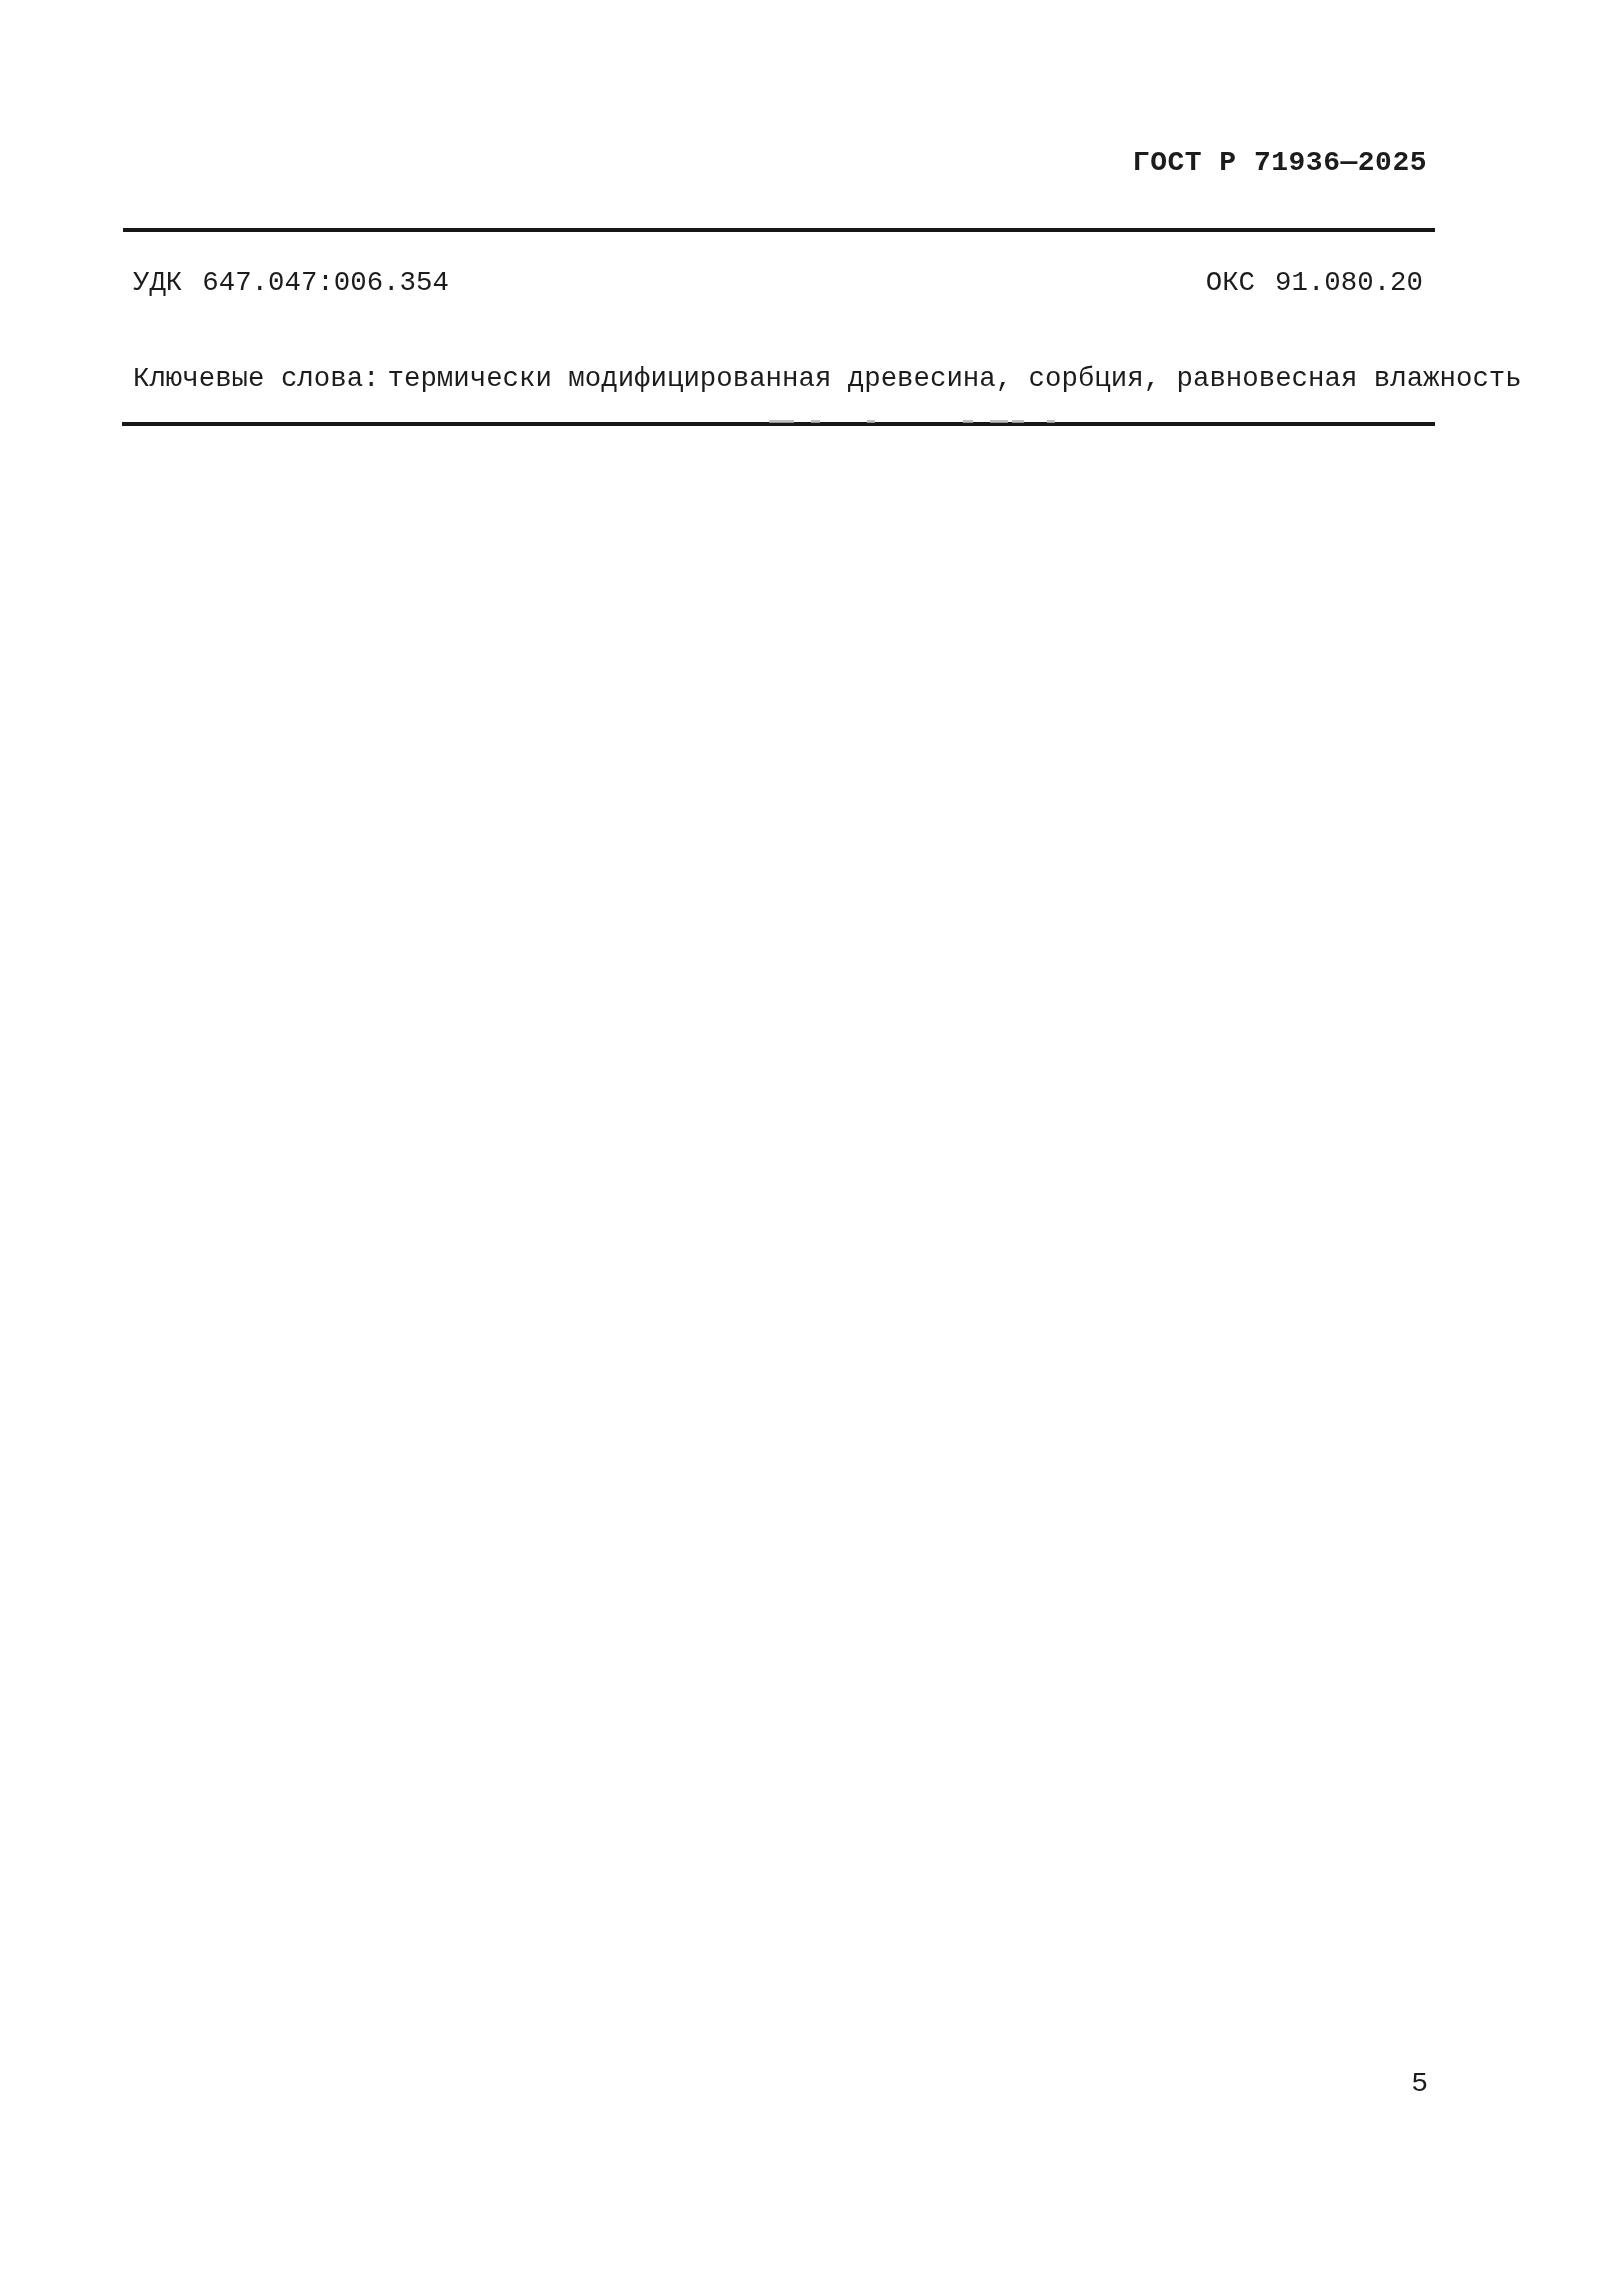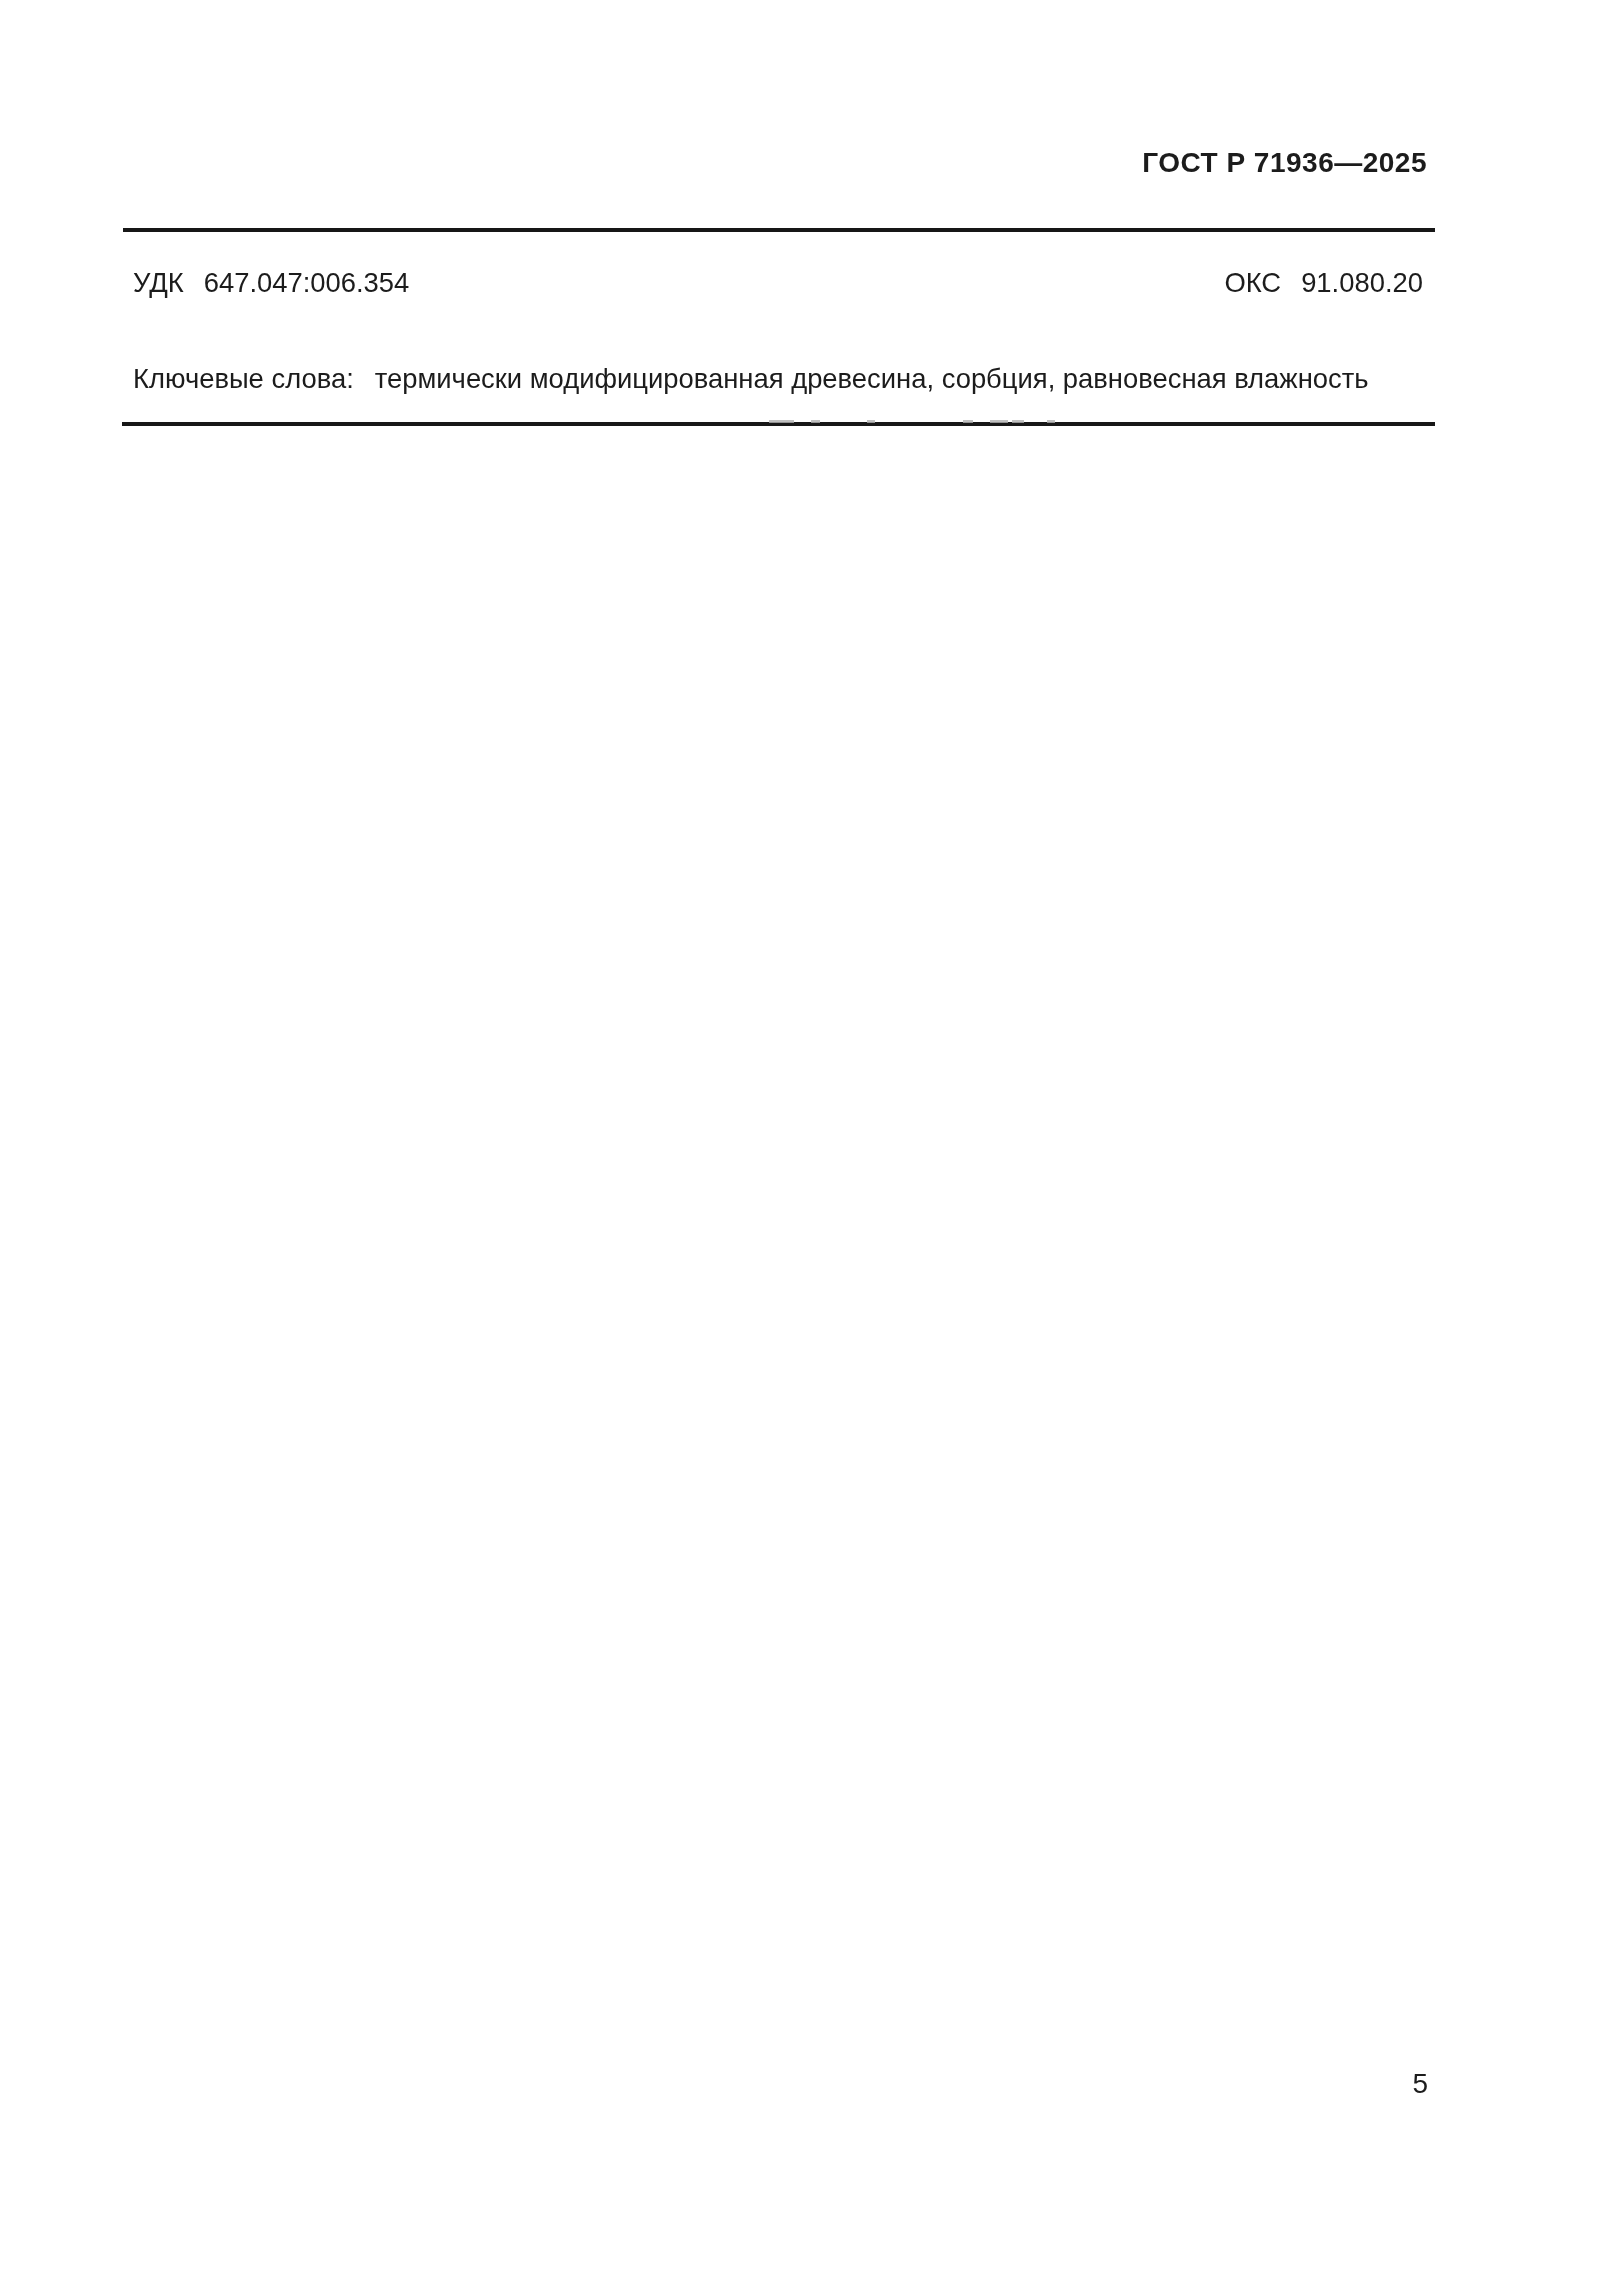--- a/index.html
+++ b/index.html
@@ -5,21 +5,21 @@
   html, body {
     margin: 0;
     padding: 0;
     background: #e9e9e9;
   }
   .page {
     position: relative;
     width: 1621px;
     height: 2293px;
     background: #ffffff;
-    font-family: Liberation Sans, sans-serif;
+    font-family: Liberation Mono, monospace;
     color: #1c1c1c;
     overflow: hidden;
   }
   .std-number {
     position: absolute;
     top: 147px;
     right: 194px;
     font-size: 28px;
     font-weight: bold;
     letter-spacing: 0.5px;
@@ -55,21 +55,21 @@
   }
   .keywords {
     position: absolute;
     top: 363px;
     left: 133px;
     right: 157px;
     font-size: 27.4px;
     white-space: nowrap;
   }
   .keywords .val {
-    margin-left: 21px;
+    margin-left: 8px;
   }
   .page-number {
     position: absolute;
     top: 2068px;
     right: 193px;
     font-size: 28px;
   }
   .artifact {
     position: absolute;
     height: 2.9px;

